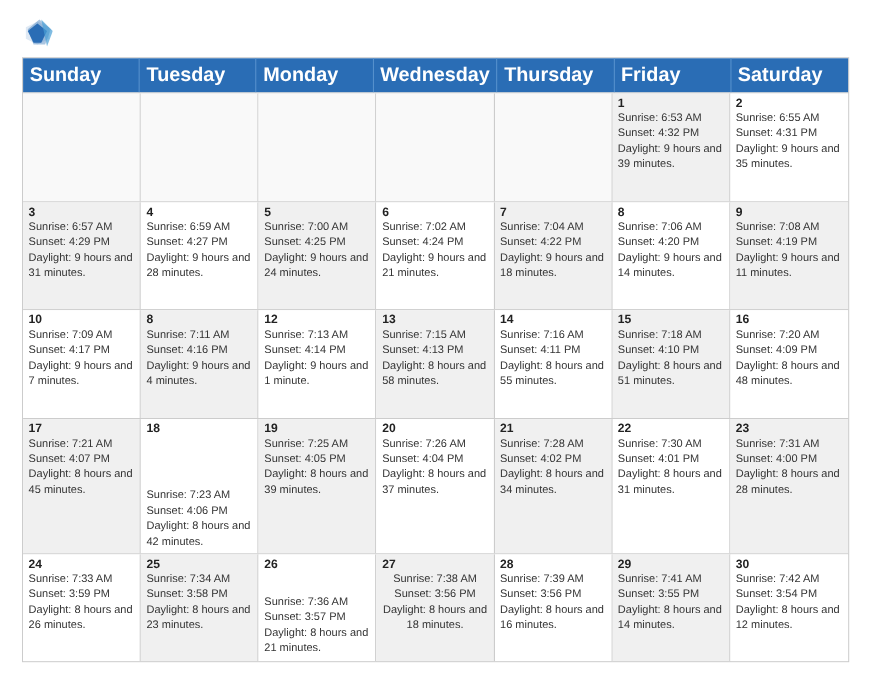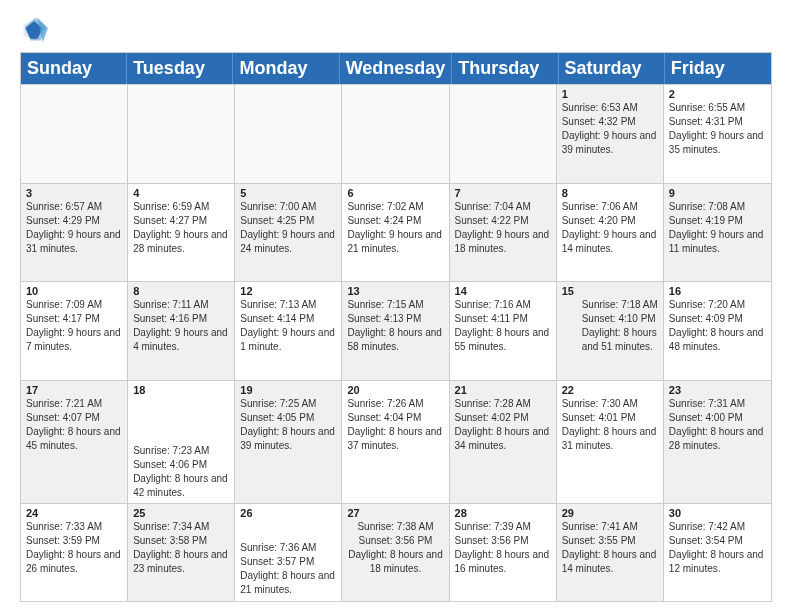--- a/index.html
+++ b/index.html
@@ -138,22 +138,22 @@
     </div>
   </div>
 
   <div class="calendar">
     <div class="cal-header-row">
     <div class="cal-header-cell">Sunday</div>
         <div class="cal-header-cell">Tuesday</div>
         <div class="cal-header-cell">Monday</div>
         <div class="cal-header-cell">Wednesday</div>
         <div class="cal-header-cell">Thursday</div>
+        <div class="cal-header-cell">Friday</div>
         <div class="cal-header-cell">Saturday</div>
-        <div class="cal-header-cell">Friday</div>
       </div>
     <div class="cal-body">
     <div class="cal-row">
           <div class="cal-cell empty"></div>
           <div class="cal-cell empty"></div>
           <div class="cal-cell empty"></div>
           <div class="cal-cell empty"></div>
           <div class="cal-cell empty"></div>
           <div class="cal-cell shaded">
             <span class="day-num">1</span>
@@ -238,21 +238,21 @@
 Daylight: 8 hours and 58 minutes.</div>
           </div>
           <div class="cal-cell">
             <span class="day-num">14</span>
             <div class="cell-text" style="white-space: pre-line;">Sunrise: 7:16 AM
 Sunset: 4:11 PM
 Daylight: 8 hours and 55 minutes.</div>
           </div>
           <div class="cal-cell shaded">
             <span class="day-num">15</span>
-            <div class="cell-text" style="white-space: pre-line; margin-left: 20px;">Sunrise: 7:18 AM
+            <div class="cell-text" style="white-space: pre-line;">Sunrise: 7:18 AM
 Sunset: 4:10 PM
 Daylight: 8 hours and 51 minutes.</div>
           </div>
           <div class="cal-cell">
             <span class="day-num">16</span>
             <div class="cell-text" style="white-space: pre-line;">Sunrise: 7:20 AM
 Sunset: 4:09 PM
 Daylight: 8 hours and 48 minutes.</div>
           </div>
         </div>

